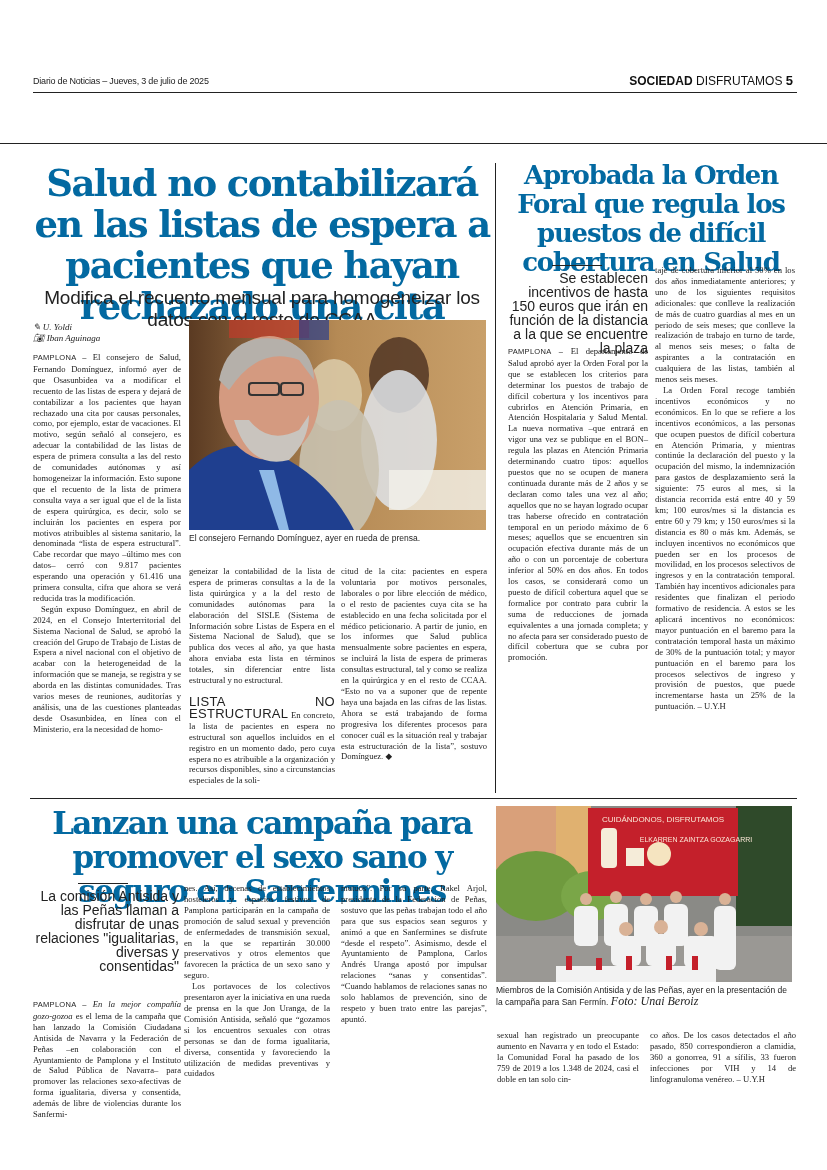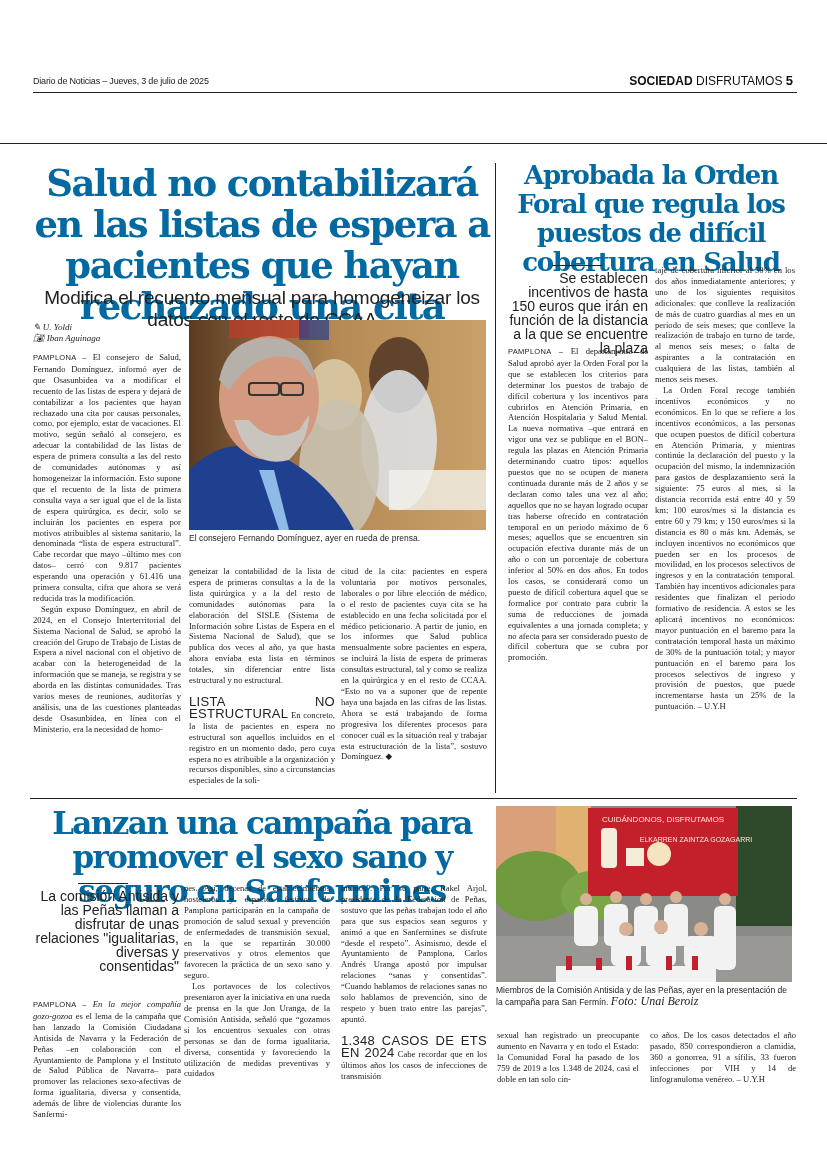--- a/index.html
+++ b/index.html
@@ -127,21 +127,20 @@
   <p><span class="lead">PAMPLONA –</span> <em>En la mejor compañía gozo-gozoa</em><span> es el lema de la campaña que han lanzado la Comisión Ciudadana Antisida de Navarra y la Federación de Peñas –en colaboración con el Ayuntamiento de Pamplona y el Instituto de Salud Pública de Navarra– para promover las relaciones sexo-afectivas de forma igualitaria, diversa y consentida, además de libre de violencias durante los Sanfermi-</span></p>
 </div>
 
 <div class="col" style="left:184px; top:883px; width:146px;">
   <p>nes. Así, decenas de establecimientos hosteleros y espacios festivos de Pamplona participarán en la campaña de promoción de salud sexual y prevención de enfermedades de transmisión sexual, en la que se repartirán 30.000 preservativos y otros elementos que favorecen la práctica de un sexo sano y seguro.</p>
   <p>Los portavoces de los colectivos presentaron ayer la iniciativa en una rueda de prensa en la que Jon Uranga, de la Comisión Antisida, señaló que “gozamos si los encuentros sexuales con otras personas se dan de forma igualitaria, diversa, consentida y favoreciendo la utilización de medidas preventivas y cuidados</p>
 </div>
 
 <div class="col" style="left:341px; top:883px; width:146px;">
   <p>mutuos”. Por su parte, Rakel Arjol, presidenta de la Federación de Peñas, sostuvo que las peñas trabajan todo el año para que sus espacios sean seguros y animó a que en Sanfermines se disfrute “desde el respeto”. Asimismo, desde el Ayuntamiento de Pamplona, Carlos Andrés Uranga apostó por impulsar relaciones “sanas y consentidas”. “Cuando hablamos de relaciones sanas no solo hablamos de prevención, sino de respeto y buen trato entre las parejas”, apuntó.</p>
-  <p class="gap"><span class="sec">1.348 CASOS DE ETS EN 2024</span> <span>Cabe recordar que en los últimos años los casos de infecciones de transmisión</span></p>
 </div>
 
 <div class="photo" style="left:496px; top:806px; width:296px; height:176px;">
   <svg width="296" height="176" viewBox="0 0 296 176">
     <rect width="296" height="176" fill="#8a8a86"></rect>
     <rect x="0" y="0" width="95" height="70" fill="#d9a07a"></rect>
     <rect x="60" y="0" width="35" height="70" fill="#e0b170"></rect>
     <rect x="240" y="0" width="56" height="120" fill="#2f4a2a"></rect>
     <ellipse cx="40" cy="80" rx="45" ry="35" fill="#6f9a3e"></ellipse>
     <ellipse cx="95" cy="90" rx="30" ry="25" fill="#7aa648"></ellipse>

